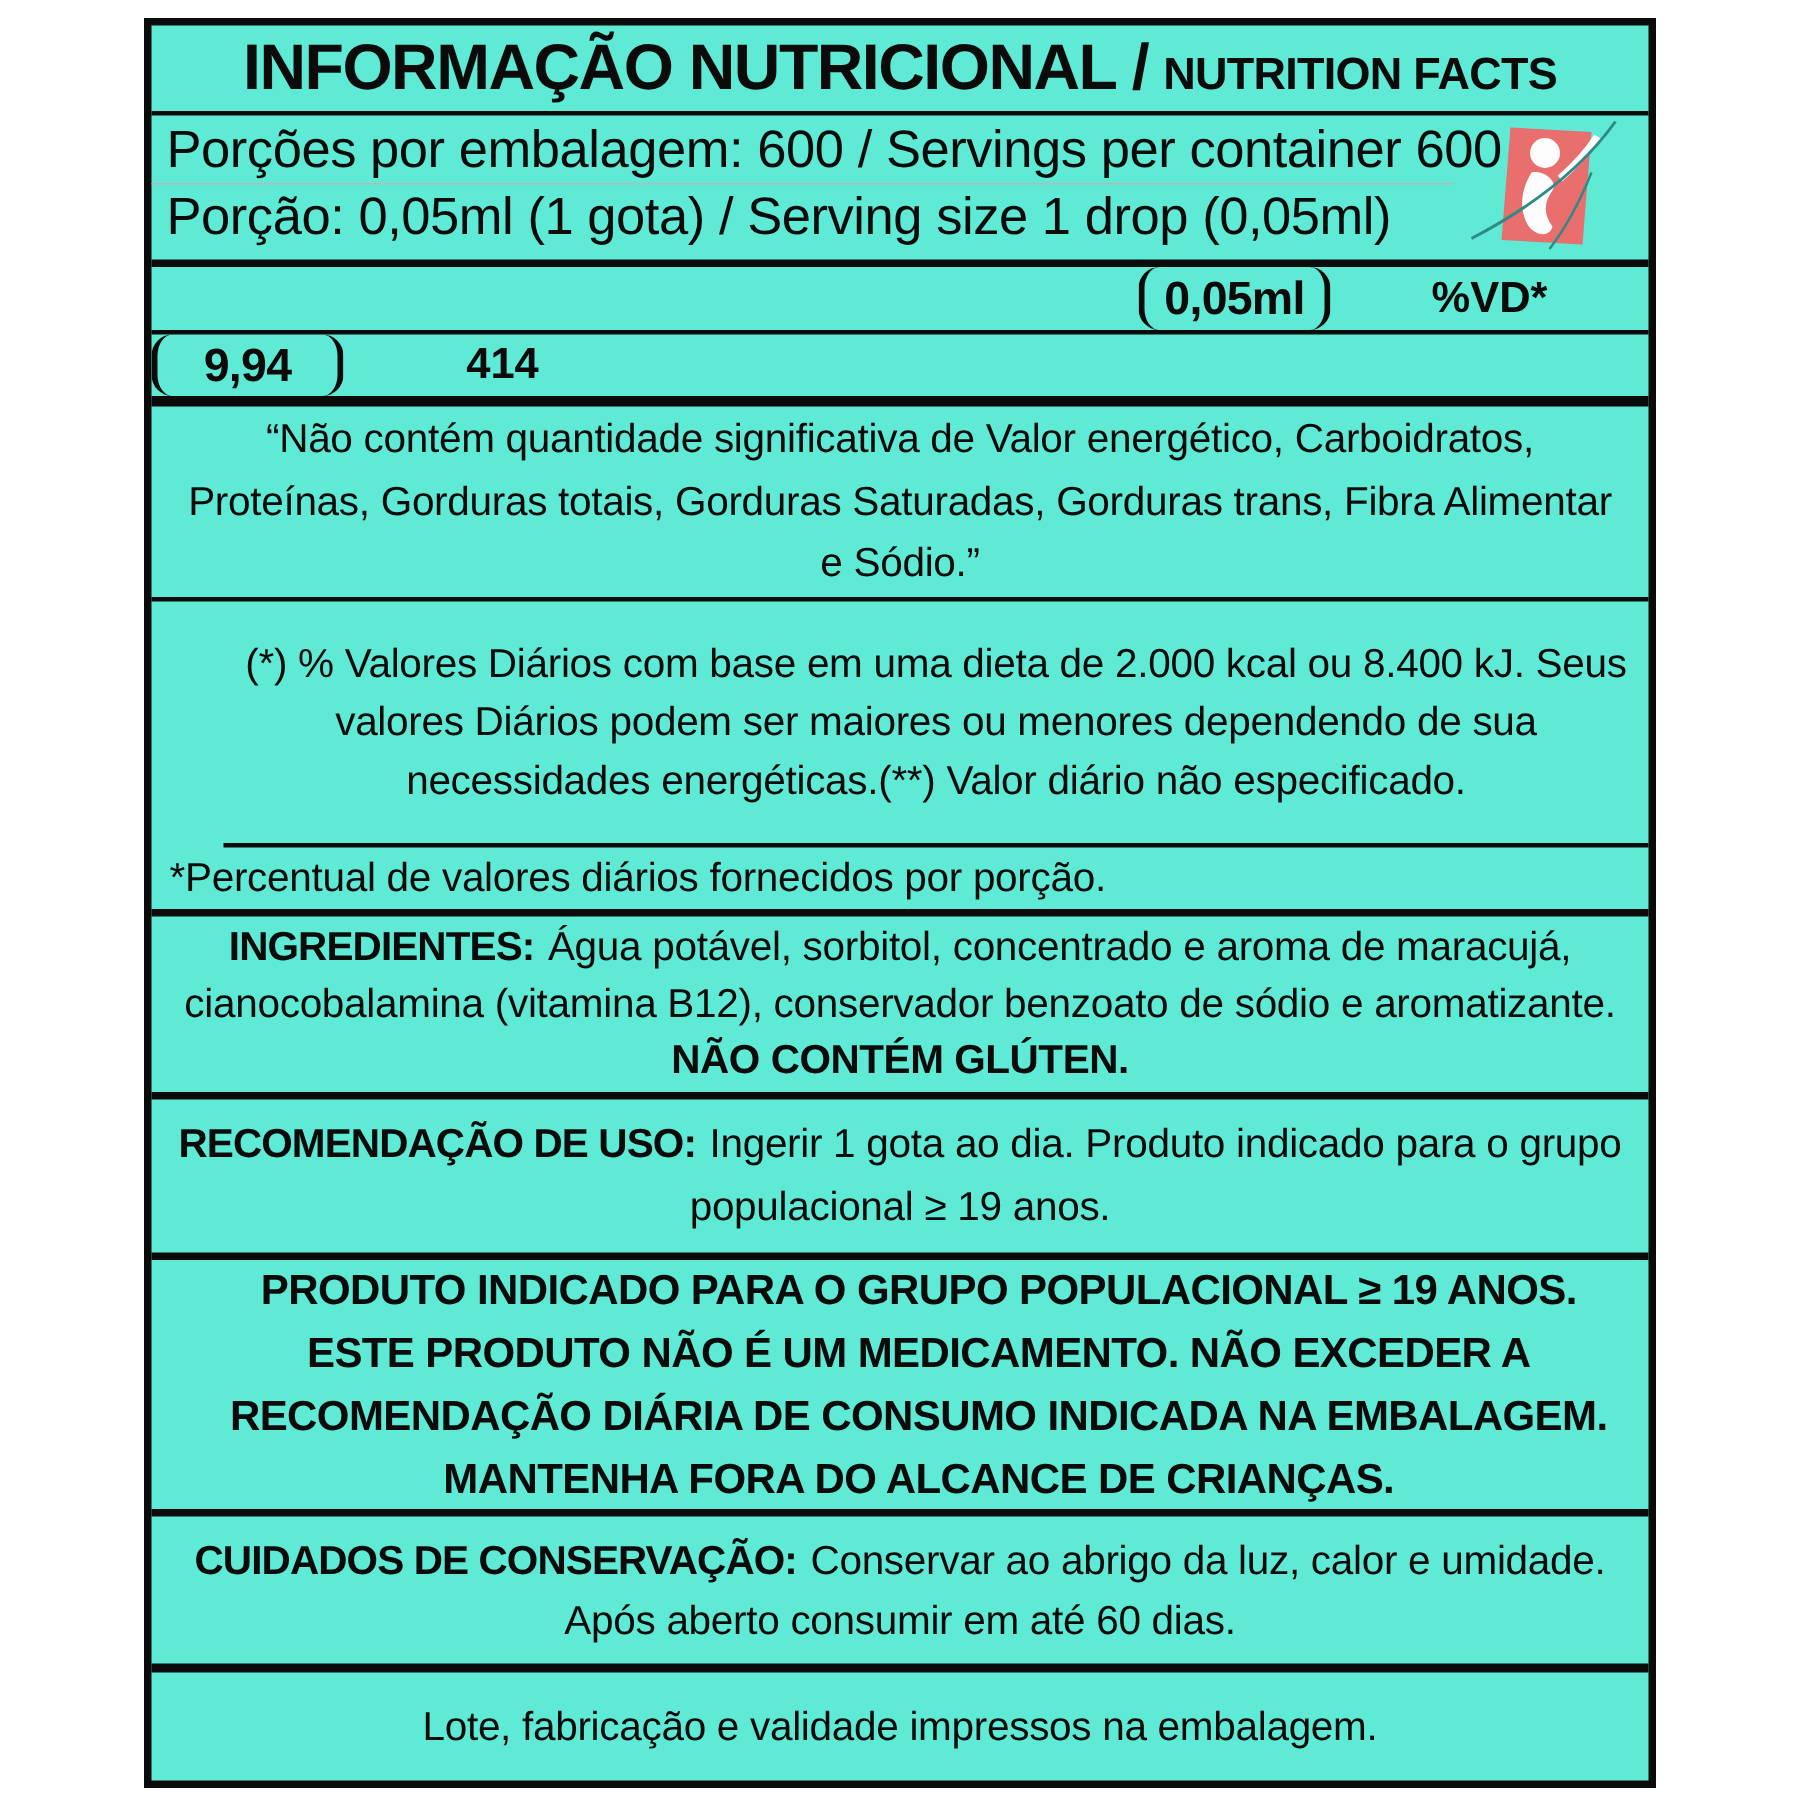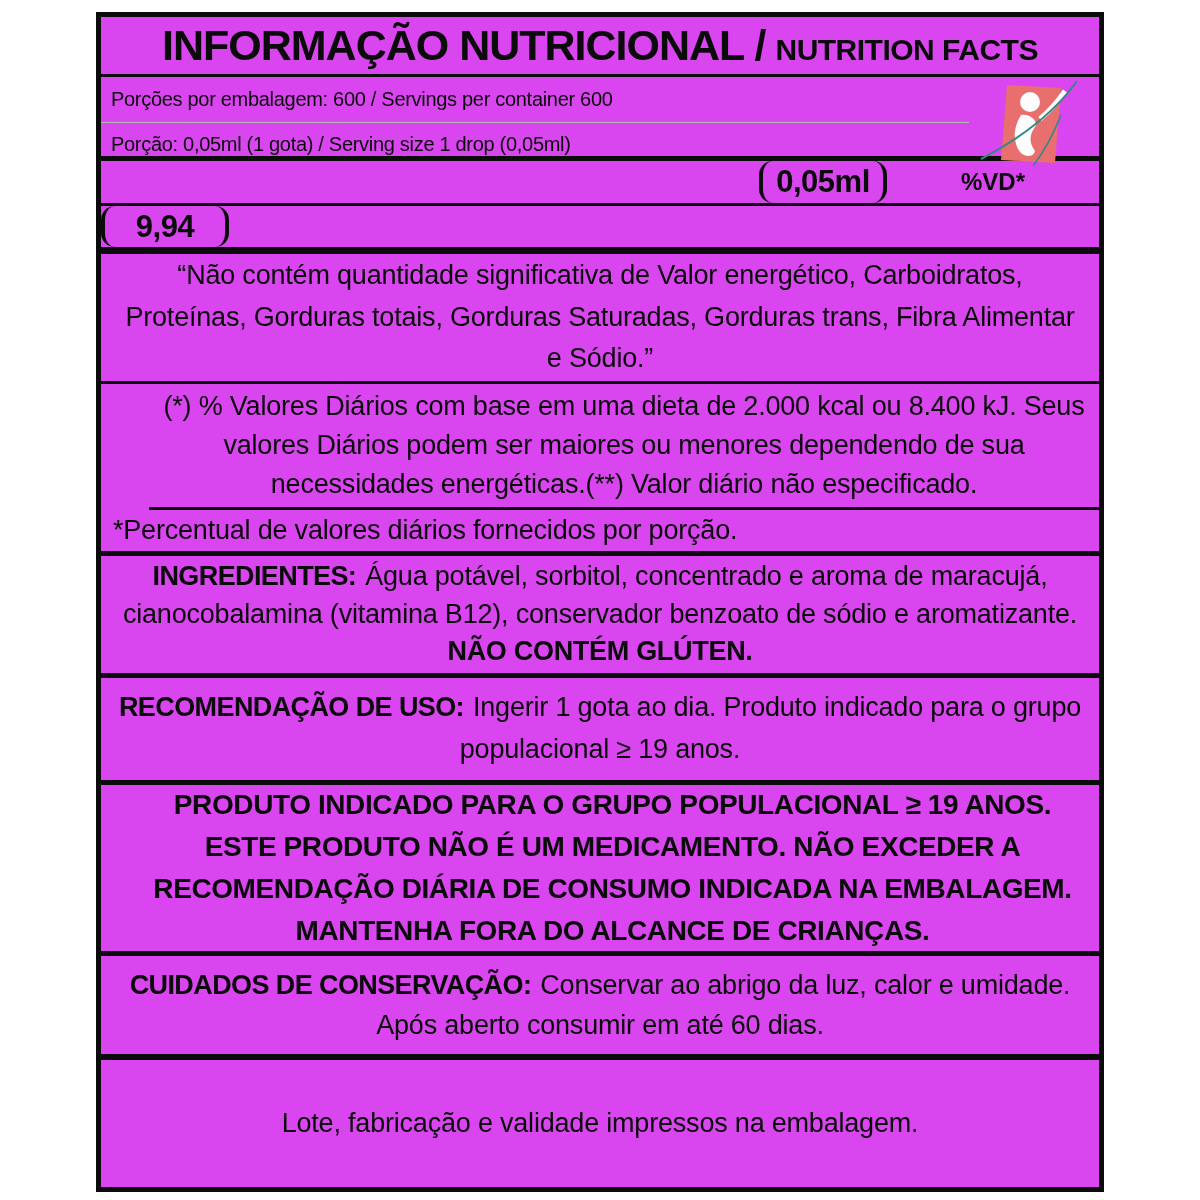--- a/index.html
+++ b/index.html
@@ -9,44 +9,44 @@
     background: #ffffff;
     font-family: "Liberation Sans", "DejaVu Sans", sans-serif;
     color: #0b0b0b;
     overflow: hidden;
   }
   .label {
     position: absolute;
     left: 96px; top: 12px;
     width: 1008px; height: 1180px;
     border: 5px solid #0b0b0b;
-    background: #d946ef;
+    background: #5eead4;
     display: flex;
     flex-direction: column;
   }
   .sec { border-bottom: 4px solid #0b0b0b; flex: none; }
 
   
   .sec-title {
     height: 60px;
     border-bottom-width: 3px;
     display: flex;
     align-items: center;
     justify-content: center;
     gap: 10px;
   }
   .title-pt { font-size: 43px; font-weight: bold; letter-spacing: -1px; }
   .title-en { font-size: 30px; font-weight: bold; letter-spacing: -0.5px; padding-top: 8px; }
 
   
   .sec-servings {
-    height: 84px;
+    height: 101px;
     border-bottom-width: 5px;
     position: relative;
-    font-size: 20px;
+    font-size: 35px;
     letter-spacing: -0.3px;
   }
   .serv-row {
     height: 45px;
     display: flex;
     align-items: center;
     padding-left: 10px;
   }
   .serv-divider {
     position: absolute;
@@ -60,35 +60,35 @@
     width: 104px; height: 88px;
   }
 
   
   .trow { display: flex; align-items: stretch; }
   .sec-thead { height: 45px; border-bottom-width: 3px; }
   .sec-tdata { height: 48px; border-bottom-width: 7px; }
   .cell { display: flex; align-items: center; }
   .cell-name   { flex: 1; padding-left: 10px; font-size: 30px; }
   .cell-amount { width: 128px; border-left: 4px solid #0b0b0b; border-right: 4px solid #0b0b0b; justify-content: center; font-weight: bold; font-size: 31px; letter-spacing: -0.5px; border-radius: 14px; }
-  .cell-dv     { width: 212px; justify-content: center; font-weight: bold; font-size: 24px; }
+  .cell-dv     { width: 212px; justify-content: center; font-weight: bold; font-size: 29px; }
 
   
   .para {
     display: flex;
     flex-direction: column;
     justify-content: center;
     text-align: center;
     padding: 4px 14px;
     font-size: 27px;
     letter-spacing: -0.2px;
     line-height: 1.5;
   }
   .sec-nosig   { height: 130px; border-bottom-width: 3px; line-height: 1.55; }
-  .sec-dvnote  { height: 126px; border-bottom-width: 3px; line-height: 1.45; margin-left: 48px; }
+  .sec-dvnote  { height: 164px; border-bottom-width: 3px; line-height: 1.45; margin-left: 48px; }
   .sec-pct {
     height: 46px;
     border-bottom-width: 5px;
     display: flex;
     align-items: center;
     padding-left: 12px;
     font-size: 27px;
     letter-spacing: -0.2px;
   }
   .sec-ingr    { height: 122px; border-bottom-width: 5px; line-height: 1.4; }
@@ -136,20 +136,21 @@
   </div>
 
   <div class="sec sec-thead trow">
     <div class="cell cell-name"></div>
     <div class="cell cell-amount">0,05ml</div>
     <div class="cell cell-dv">%VD*</div>
   </div>
 
   <div class="sec sec-tdata trow">
     <div class="cell cell-amount">9,94</div>
+    <div class="cell cell-dv">414</div>
   </div>
 
   <div class="sec para sec-nosig">
     <div>“Não contém quantidade significativa de Valor energético, Carboidratos, Proteínas, Gorduras totais, Gorduras Saturadas, Gorduras trans, Fibra Alimentar e Sódio.”</div>
   </div>
 
   <div class="sec para sec-dvnote">
     <div>(*) % Valores Diários com base em uma dieta de 2.000 kcal ou 8.400 kJ. Seus valores Diários podem ser maiores ou menores dependendo de sua necessidades energéticas.(**) Valor diário não especificado.</div>
   </div>
 

